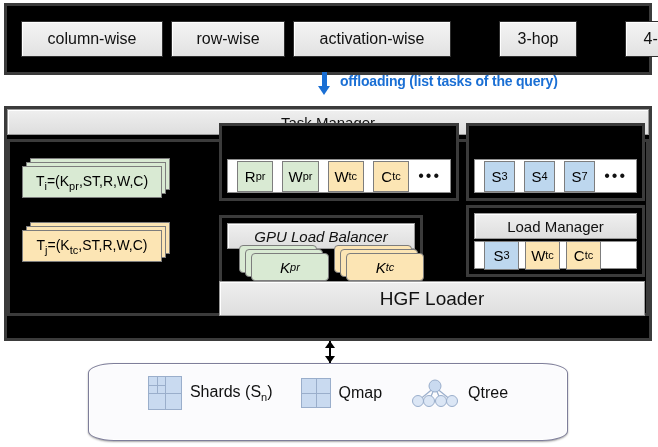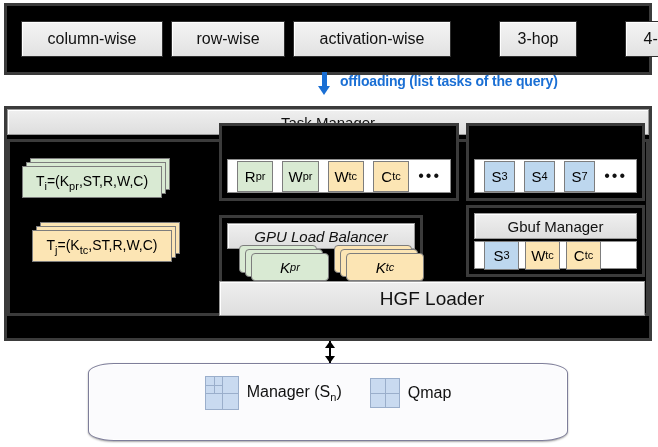--- a/index.html
+++ b/index.html
@@ -195,21 +195,21 @@
   <div id="task-manager">
     <div id="tm-hdr" class="hdr">Task Manager</div>
     <div id="tm-body">
       <div class="stack" style="left:12px;top:16px;width:150px;height:46px;">
         <div class="sheet s3 green" style="width:140px;height:32px;"></div>
         <div class="sheet s2 green" style="width:140px;height:32px;"></div>
         <div class="sheet s1 green" style="width:140px;height:32px;">
           <span><span>T</span><span class="sub">i</span><span>=(K</span><span class="sub">pr</span><span>,ST,R,W,C)</span></span>
         </div>
       </div>
-      <div class="stack" style="left:12px;top:80px;width:150px;height:46px;margin-left:10px;">
+      <div class="stack" style="left:12px;top:80px;width:150px;height:46px;">
         <div class="sheet s3 yellow" style="width:140px;height:32px;"></div>
         <div class="sheet s2 yellow" style="width:140px;height:32px;"></div>
         <div class="sheet s1 yellow" style="width:140px;height:32px;">
           <span><span>T</span><span class="sub">j</span><span>=(K</span><span class="sub">tc</span><span>,ST,R,W,C)</span></span>
         </div>
       </div>
     </div>
   </div>
 
   <div id="attr-manager" class="panel-box">
@@ -268,21 +268,21 @@
           <div class="ksheet k2 yellow"></div>
         <div class="ksheet k1 yellow">
             <span>K</span>
             <span class="sub">tc</span>
           </div>
       </div>
     </div>
   </div>
 
   <div id="gbuf-manager" class="panel-box">
-    <div class="sec-hdr hdr">Gbuf Manager</div>
+    <div class="sec-hdr hdr">Load Manager</div>
     <div class="sec-body body-white" style="gap:6px;">
       <div class="chip sm blue">
           <span>S</span>
           <span class="sub">3</span>
         </div>
       <div class="chip sm yellow">
           <span>W</span>
           <span class="sub">tc</span>
         </div>
       <div class="chip sm yellow">
@@ -306,26 +306,42 @@
 <div id="cgraph">
   <div id="cg-legend">
 
     <div class="legend-item">
       <span class="shard-ico">
         <span class="hl"></span>
           <span class="vl"></span>
           <span class="hq"></span>
           <span class="vq"></span>
       </span>
-      <span><span>Manager (S</span><span class="sub">n</span><span>)</span></span>
+      <span><span>Shards (S</span><span class="sub">n</span><span>)</span></span>
     </div>
 
     <div class="legend-item">
       <span class="qmap-ico">
         <span class="hl"></span>
           <span class="vl"></span>
       </span>
       <span>Qmap</span>
     </div>
 
+    <div class="legend-item">
+      <span class="qtree-ico">
+        <svg width="50" height="32" viewBox="0 0 50 32">
+          <line x1="25" y1="10" x2="8" y2="24" stroke="#9aaecb" stroke-width="1.2"></line>
+          <line x1="25" y1="10" x2="19" y2="24" stroke="#9aaecb" stroke-width="1.2"></line>
+          <line x1="25" y1="10" x2="31" y2="24" stroke="#9aaecb" stroke-width="1.2"></line>
+          <line x1="25" y1="10" x2="42" y2="24" stroke="#9aaecb" stroke-width="1.2"></line>
+          <circle cx="25" cy="9" r="6" fill="#c9daf0" stroke="#9aaecb"></circle>
+          <circle cx="8" cy="24" r="5.5" fill="#dbe6f5" stroke="#9aaecb"></circle>
+          <circle cx="19" cy="24" r="5.5" fill="#dbe6f5" stroke="#9aaecb"></circle>
+          <circle cx="31" cy="24" r="5.5" fill="#dbe6f5" stroke="#9aaecb"></circle>
+          <circle cx="42" cy="24" r="5.5" fill="#dbe6f5" stroke="#9aaecb"></circle>
+        </svg>
+      </span>
+      <span>Qtree</span>
+    </div>
 
   </div>
 </div>
 
 </body></html>

